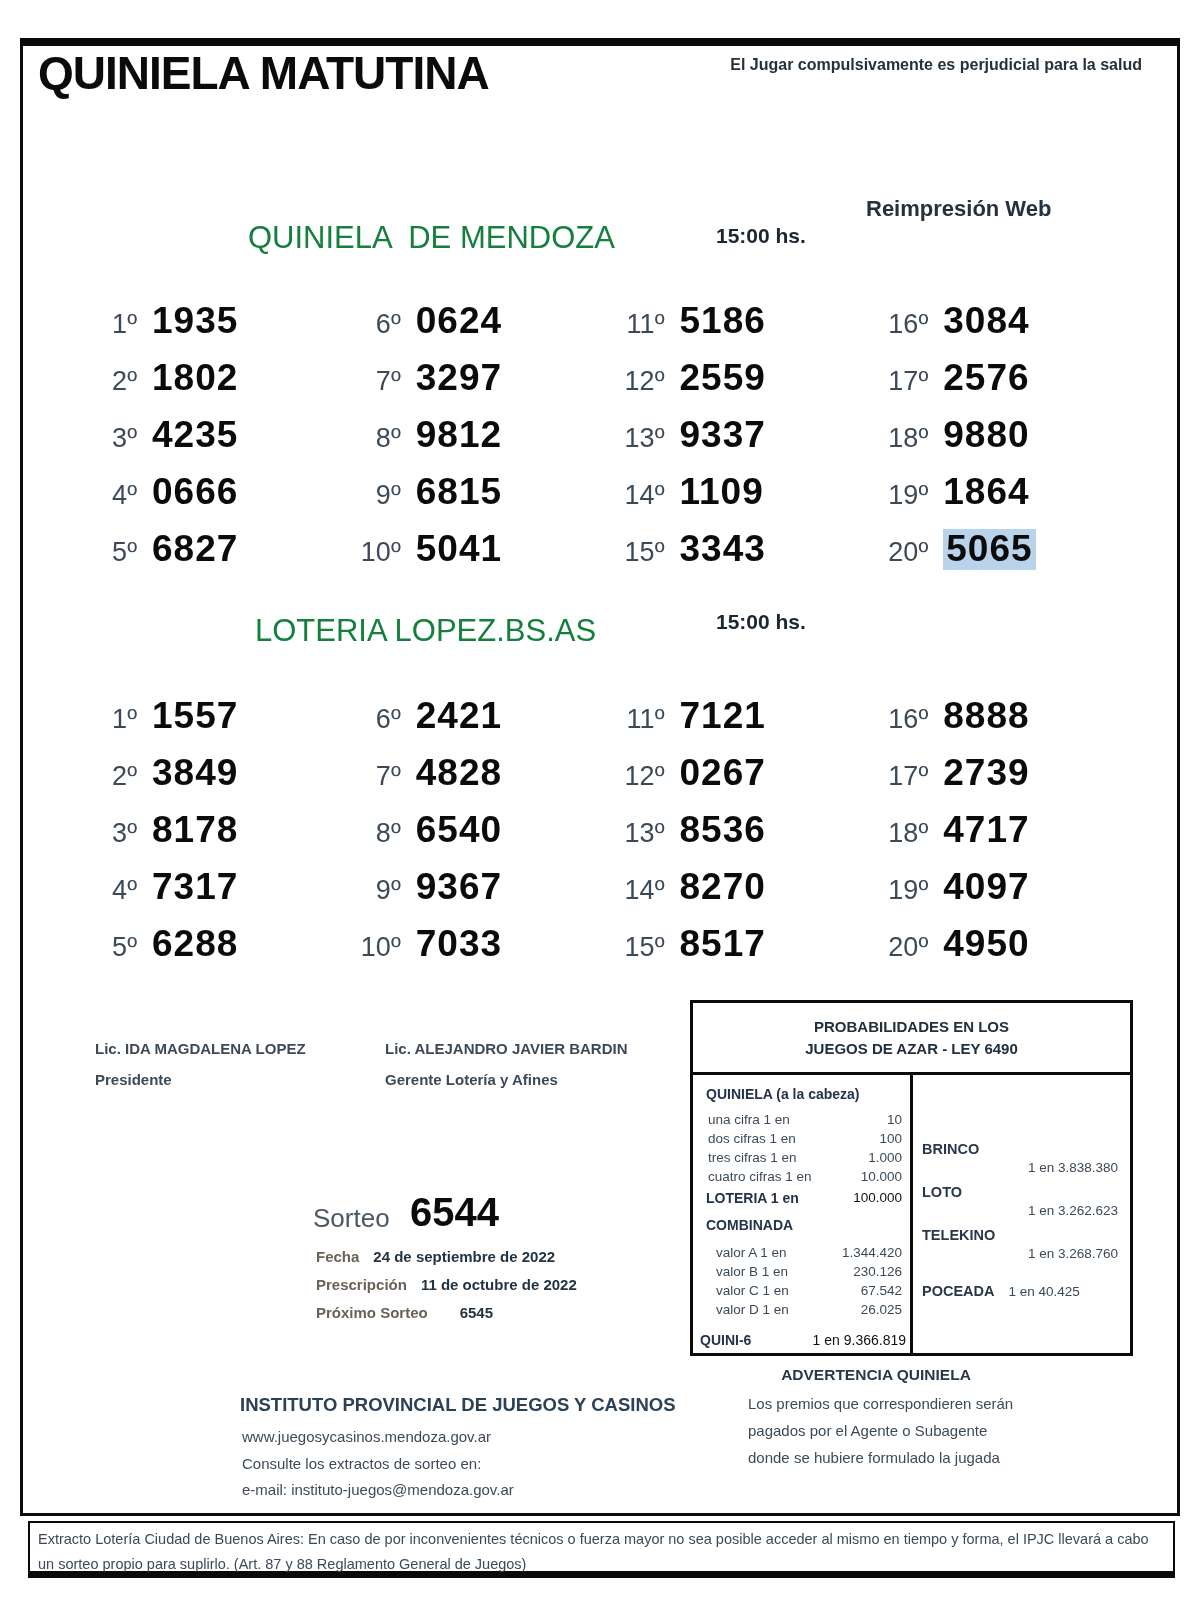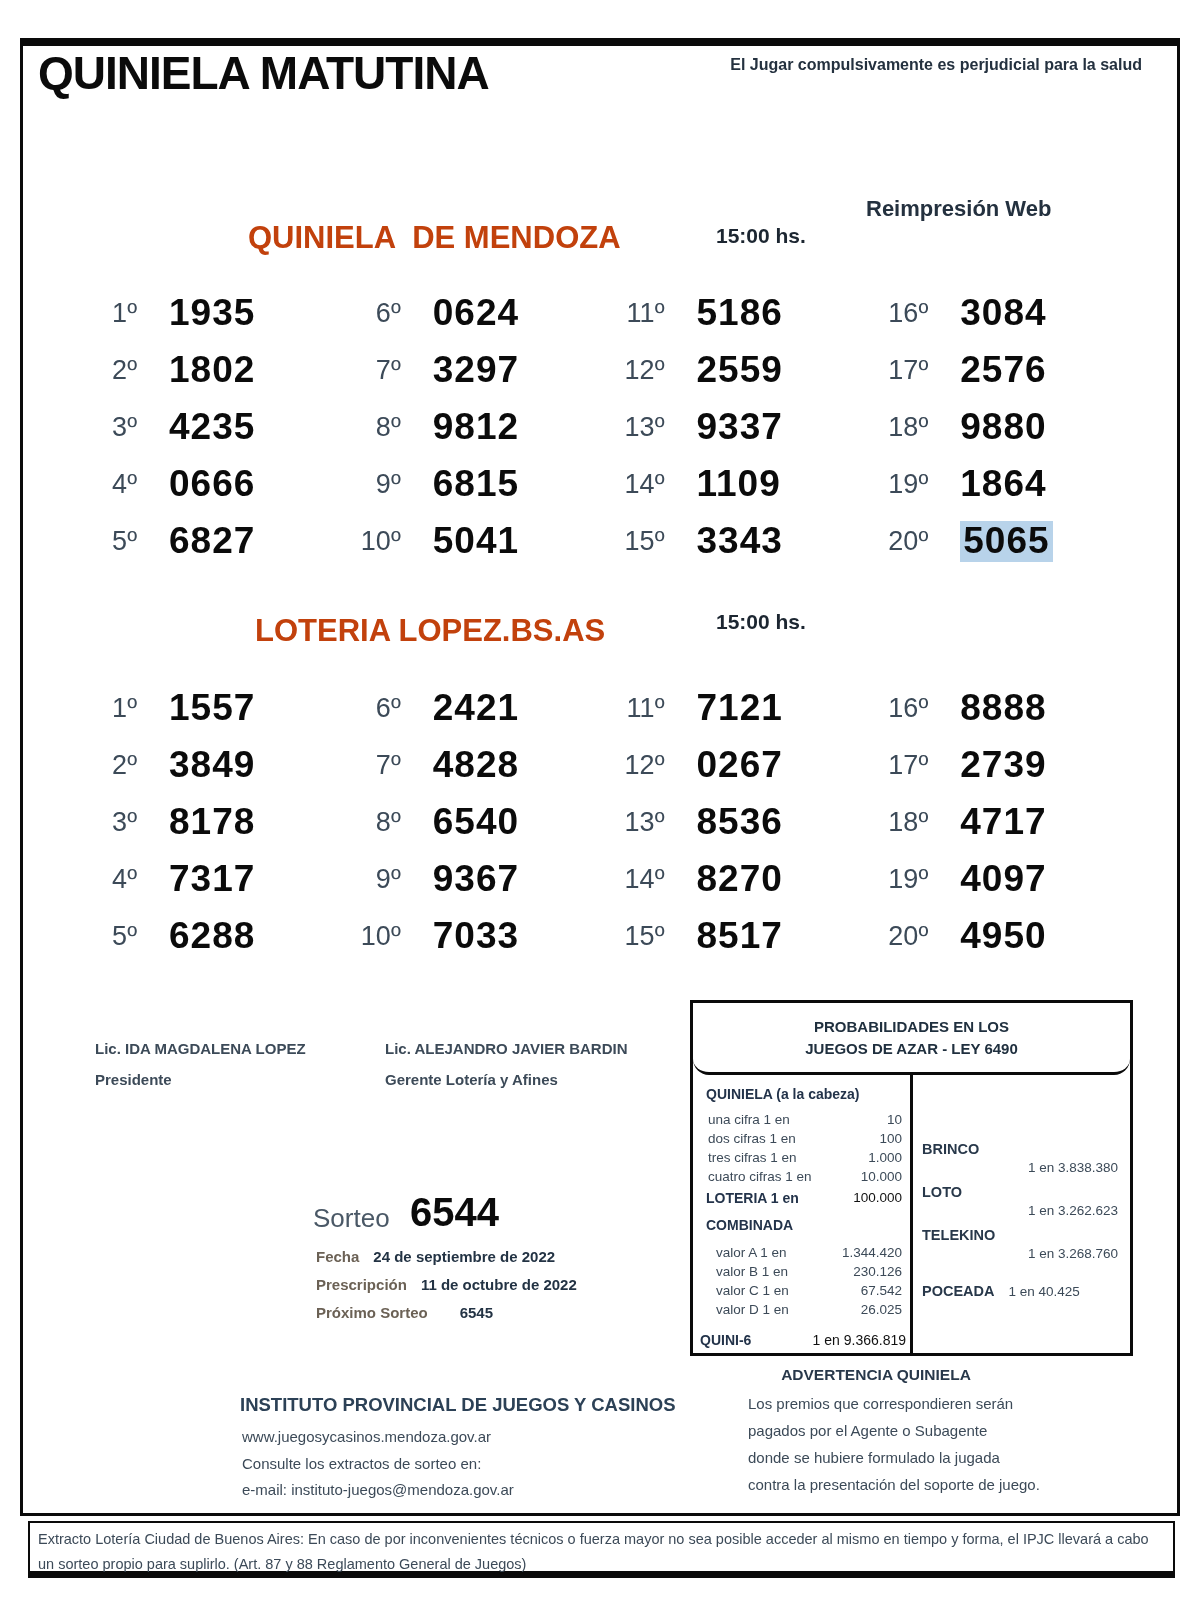--- a/index.html
+++ b/index.html
@@ -7,43 +7,43 @@
     width:1200px;height:1597px;position:relative;background:#ffffff;
     font-family:"Liberation Sans", sans-serif;color:#111;overflow:hidden;
   }
   .abs{position:absolute;}
   .main-box{
     left:20px;top:38px;width:1160px;height:1478px;box-sizing:border-box;
     border:3px solid #0a0a0a;border-top-width:8px;background:#fff;
   }
   .page-title{left:38px;top:46px;font-size:46px;font-weight:bold;letter-spacing:-1px;color:#0b0b0b;}
   .warning{left:700px;top:56px;width:442px;text-align:right;font-size:16px;font-weight:bold;color:#24313f;}
-  .section-title{font-size:31px;font-weight:bold;color:#c2410c;white-space:pre;}
+  .section-title{font-size:31px;font-weight:normal;color:#15803d;white-space:pre;}
   .section-time{font-size:21px;font-weight:bold;color:#1c2631;}
   .reprint{left:866px;top:196px;font-size:22px;font-weight:bold;color:#24313f;}
 
   .results-grid{
     display:grid;grid-auto-flow:column;
     grid-template-rows:repeat(5,57px);grid-template-columns:repeat(4,1fr);
     width:1055px;
   }
-  .cell{display:flex;align-items:flex-start;gap:32px;}
+  .cell{display:flex;align-items:center;gap:15px;}
   .pos{width:52px;text-align:right;font-size:27px;color:#3c4a58;padding-top:5px;flex:none;}
   .num{font-size:37px;font-weight:bold;color:#0b0b0b;letter-spacing:1px;line-height:1.1;}
   .num.hl{background:#b8d3ea;padding:0 3px;}
 
   .official-name{font-size:15px;font-weight:bold;color:#3c4a58;}
   .official-role{font-size:15px;font-weight:bold;color:#3c4a58;margin-top:14px;}
 
   .prob-box{left:690px;top:1000px;width:443px;height:356px;box-sizing:border-box;border:3px solid #0a0a0a;background:#fff;}
   .prob-header{
     position:absolute;left:0;top:0;right:0;height:72px;box-sizing:border-box;
     border-bottom:3px solid #0a0a0a;display:flex;flex-direction:column;
     align-items:center;justify-content:center;font-size:15px;font-weight:bold;
-    line-height:22px;color:#20303f;text-align:center;border-radius:16px;
+    line-height:22px;color:#20303f;text-align:center;
   }
   .prob-divider{left:910px;top:1072px;width:3px;height:281px;background:#0a0a0a;}
   .prob-section-label{font-size:14px;font-weight:bold;color:#23334a;}
   .prow{display:flex;justify-content:space-between;font-size:13.5px;line-height:19px;color:#3c4a58;}
   .prow .plabel{color:#3c4a58;}
   .prow .pvalue{color:#3c4a58;}
   .loteria-row{display:flex;justify-content:space-between;width:196px;font-size:13.5px;}
   .loteria-row .lbl{font-weight:bold;color:#23334a;font-size:14px;}
   .quini-row{display:flex;justify-content:space-between;width:206px;font-size:14px;}
   .quini-row .lbl{font-weight:bold;color:#23334a;}
@@ -344,21 +344,20 @@
 <div class="abs info-line" style="left:316px;top:1304px;gap:32px;">
   <span class="ilabel">Próximo Sorteo</span>
   <span class="ivalue">6545</span>
 </div>
 
 <div class="abs adv-title">ADVERTENCIA QUINIELA</div>
 <div class="abs adv-lines">
     <div class="tline">Los premios que correspondieren serán</div>
     <div class="tline">pagados por el Agente o Subagente</div>
     <div class="tline">donde se hubiere formulado la jugada</div>
-    <div class="tline">contra la presentación del soporte de juego.</div>
   </div>
 
 <div class="abs inst-name">INSTITUTO PROVINCIAL DE JUEGOS Y CASINOS</div>
 <div class="abs inst-lines">
     <div class="tline">www.juegosycasinos.mendoza.gov.ar</div>
     <div class="tline">Consulte los extractos de sorteo en:</div>
     <div class="tline">e-mail:  instituto-juegos@mendoza.gov.ar</div>
   </div>
 
 <div class="abs footer-box"></div>

